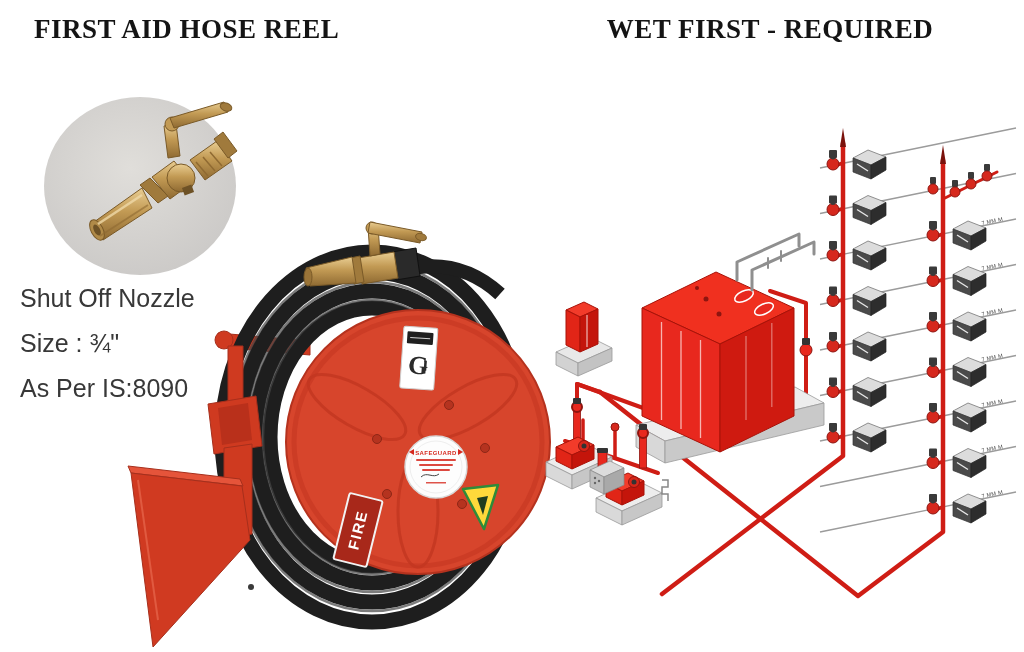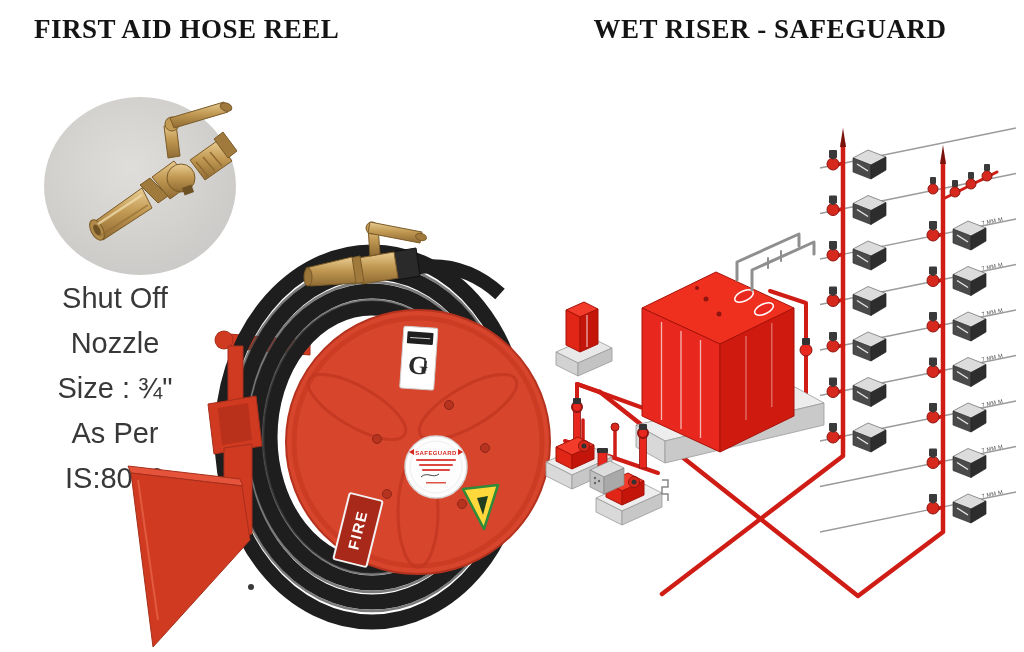--- a/index.html
+++ b/index.html
@@ -2,33 +2,33 @@
 <html><head>
 <meta charset="utf-8">
 <style>
   html,body{margin:0;padding:0;}
   body{width:1024px;height:652px;position:relative;overflow:hidden;background:#ffffff;
        font-family:"Liberation Sans",sans-serif;}
   .title{position:absolute;font-family:"Liberation Serif",serif;font-weight:700;
          font-size:27px;color:#141414;white-space:nowrap;letter-spacing:.5px;}
   #title-left{left:34px;top:14px;}
   #title-right{left:560px;top:14px;width:420px;text-align:center;}
-  .caption{position:absolute;left:20px;top:276px;width:190px;text-align:center;
-           font-size:29px;line-height:45px;color:#383838;}
+  .caption{position:absolute;left:20px;top:276px;width:190px;
+           font-size:25px;line-height:45px;color:#383838;}
   svg{position:absolute;left:0;top:0;}
   .floor-tag{font-size:5.5px;fill:#4a4a4a;letter-spacing:.3px;font-family:"Liberation Sans",sans-serif;}
   .brandtxt{font-size:6px;font-weight:700;fill:#d6281d;letter-spacing:.4px;font-family:"Liberation Sans",sans-serif;}
   .firetxt{font-size:15px;font-weight:700;fill:#ffffff;letter-spacing:1.5px;font-family:"Liberation Sans",sans-serif;}
   .gmark{font-size:26px;font-weight:700;fill:#2a2a2a;font-family:"Liberation Serif",serif;}
 </style>
 </head>
 <body>
 
 <div class="title" id="title-left">FIRST AID HOSE REEL</div>
-<div class="title" id="title-right">WET RISER - SAFEGUARD</div>
+<div class="title" id="title-right">WET FIRST - REQUIRED</div>
 
 <div class="caption">
   <div>Shut Off Nozzle</div>
   <div>Size : ¾"</div>
   <div>As Per IS:8090</div>
 </div>
 
 <svg width="1024" height="652" viewBox="0 0 1024 652">
   <defs>
     <radialGradient id="ovalGrad" cx="45%" cy="40%" r="65%">

